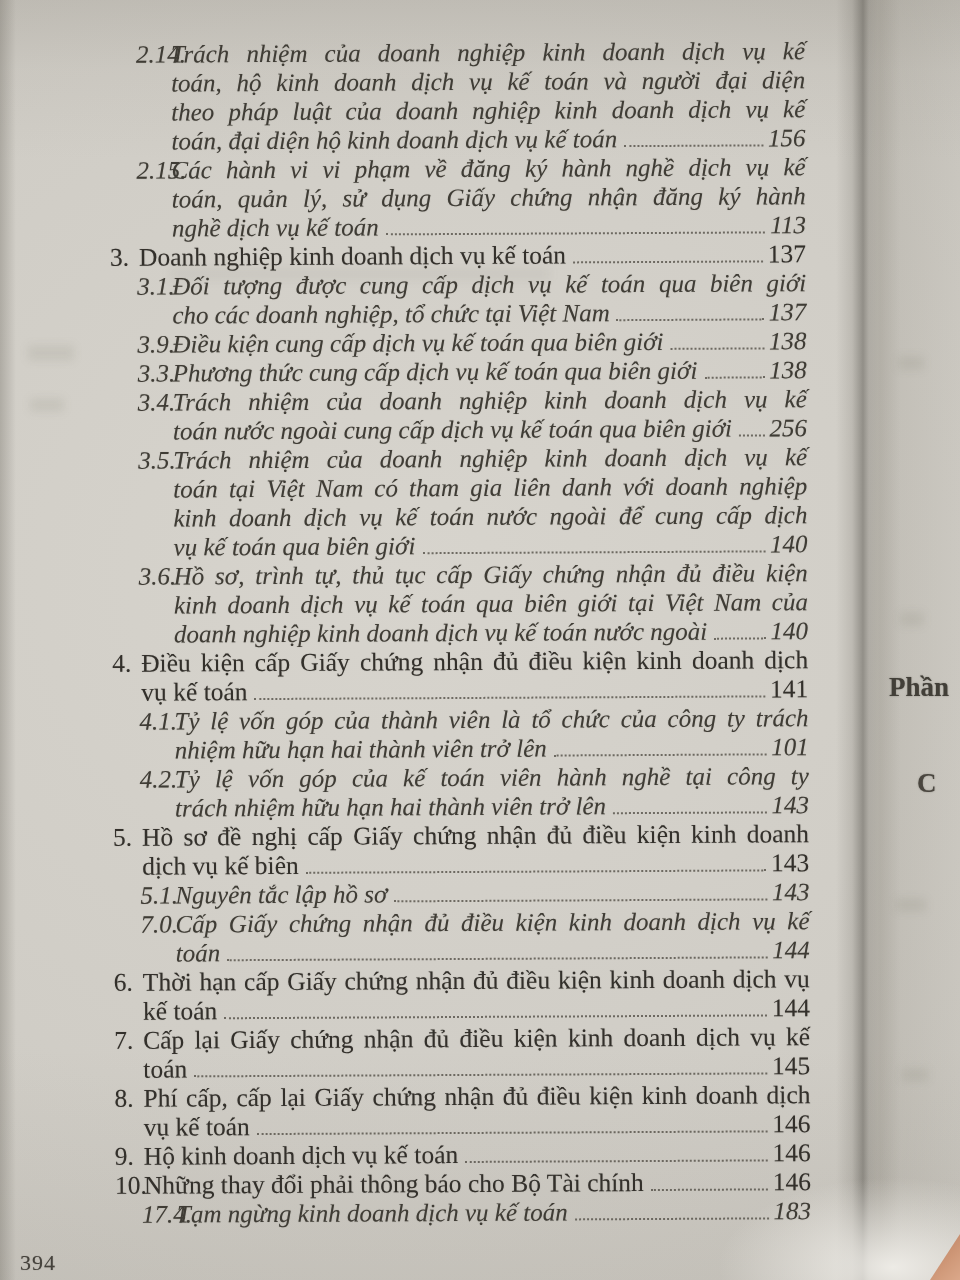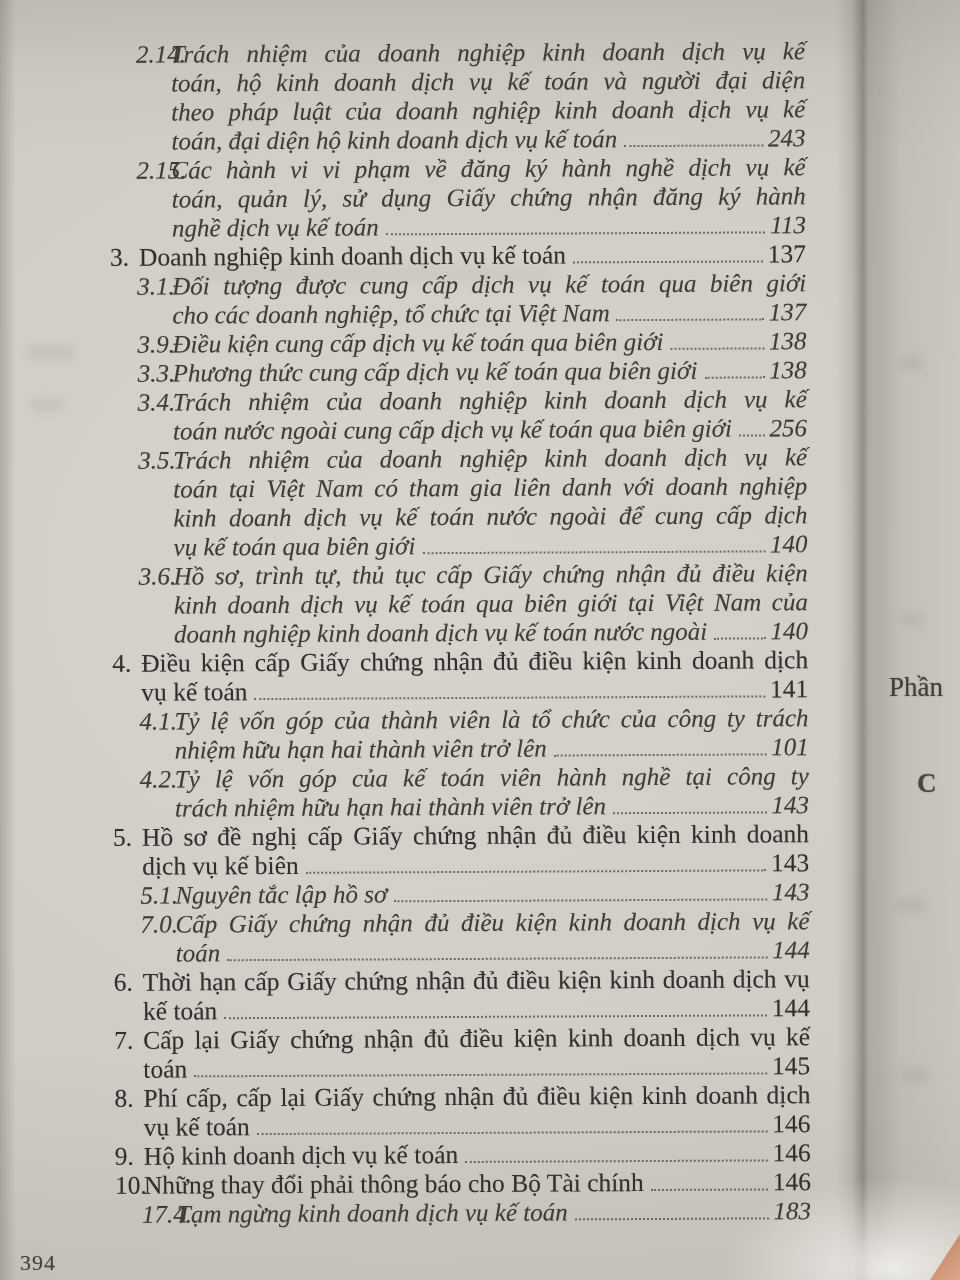--- a/index.html
+++ b/index.html
@@ -26,21 +26,21 @@
   .lvl1 .num{left:0;}
   .lvl2{padding-left:62px;font-style:italic;font-size:25px;color:#3f3c35;}
   .lvl2 .num{left:27px;}
   .line{line-height:29px;}
   .justify{white-space:nowrap;text-align:justify;text-align-last:justify;}
   .last{display:flex;align-items:baseline;flex-wrap:nowrap;}
   .last .t{white-space:nowrap;flex:0 0 auto;}
   .leader{flex:1 1 12px;min-width:12px;border-bottom:2.5px dotted rgba(70,66,58,.72);margin:0 5px 6px 7px;align-self:stretch;}
   .pg{flex:0 0 auto;}
   .footer-num{position:absolute;left:20px;top:1250px;font-size:22px;color:#45423c;letter-spacing:1px;text-shadow:0 0 1px rgba(60,56,50,.4);}
-  .side-heading{position:absolute;left:889px;top:672px;font-size:27px;font-weight:normal;color:#423f38;text-shadow:0 0 1.5px rgba(66,63,56,.55);text-align:center;}
+  .side-heading{position:absolute;left:889px;top:672px;font-size:27px;font-weight:bold;color:#423f38;text-shadow:0 0 1.5px rgba(66,63,56,.55);text-align:center;}
   .side-letter{position:absolute;left:917px;top:768px;font-size:27px;font-weight:bold;color:#4a463f;text-shadow:0 0 1.5px rgba(66,63,56,.55);}
   .finger{
     position:absolute;right:0;bottom:0;width:30px;height:46px;
     clip-path:polygon(100% 0, 100% 100%, 0 100%);
     background:linear-gradient(135deg,#b97c5e 0%,#cf9878 60%,#dba88a 100%);
   }
   .smudge{position:absolute;background:rgba(100,95,82,.10);filter:blur(4px);border-radius:3px;}
   .s1{left:28px;top:345px;width:46px;height:16px;}
   .s2{left:30px;top:398px;width:34px;height:14px;}
   .s3{left:898px;top:356px;width:26px;height:14px;}
@@ -63,21 +63,21 @@
 
   <div class="toc">
       <div class="entry lvl2">
         <span class="num">2.14.</span>
         <div class="line justify">Trách nhiệm của doanh nghiệp kinh doanh dịch vụ kế</div>
         <div class="line justify">toán, hộ kinh doanh dịch vụ kế toán và người đại diện</div>
         <div class="line justify">theo pháp luật của doanh nghiệp kinh doanh dịch vụ kế</div>
         <div class="line last">
           <span class="t">toán, đại diện hộ kinh doanh dịch vụ kế toán</span>
           <span class="leader"></span>
-          <span class="pg">243</span>
+          <span class="pg">156</span>
         </div>
       </div>
       <div class="entry lvl2">
         <span class="num">2.15.</span>
         <div class="line justify">Các hành vi vi phạm về đăng ký hành nghề dịch vụ kế</div>
         <div class="line justify">toán, quản lý, sử dụng Giấy chứng nhận đăng ký hành</div>
         <div class="line last">
           <span class="t">nghề dịch vụ kế toán</span>
           <span class="leader"></span>
           <span class="pg">113</span>

